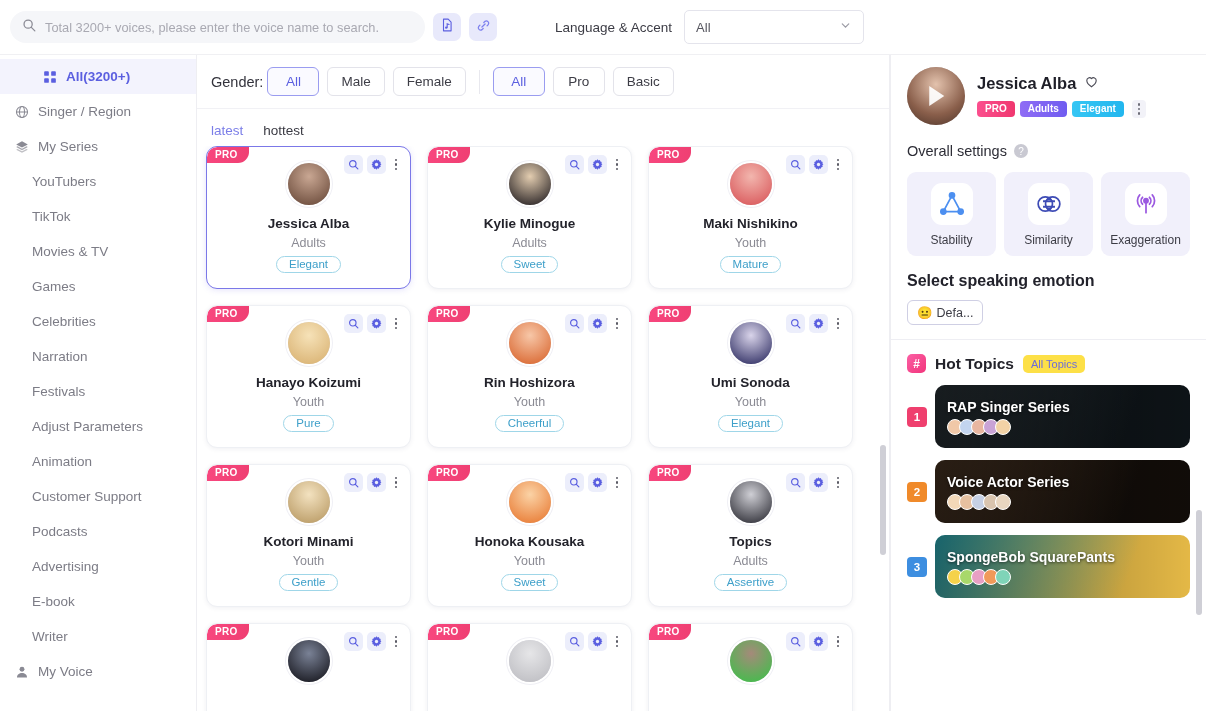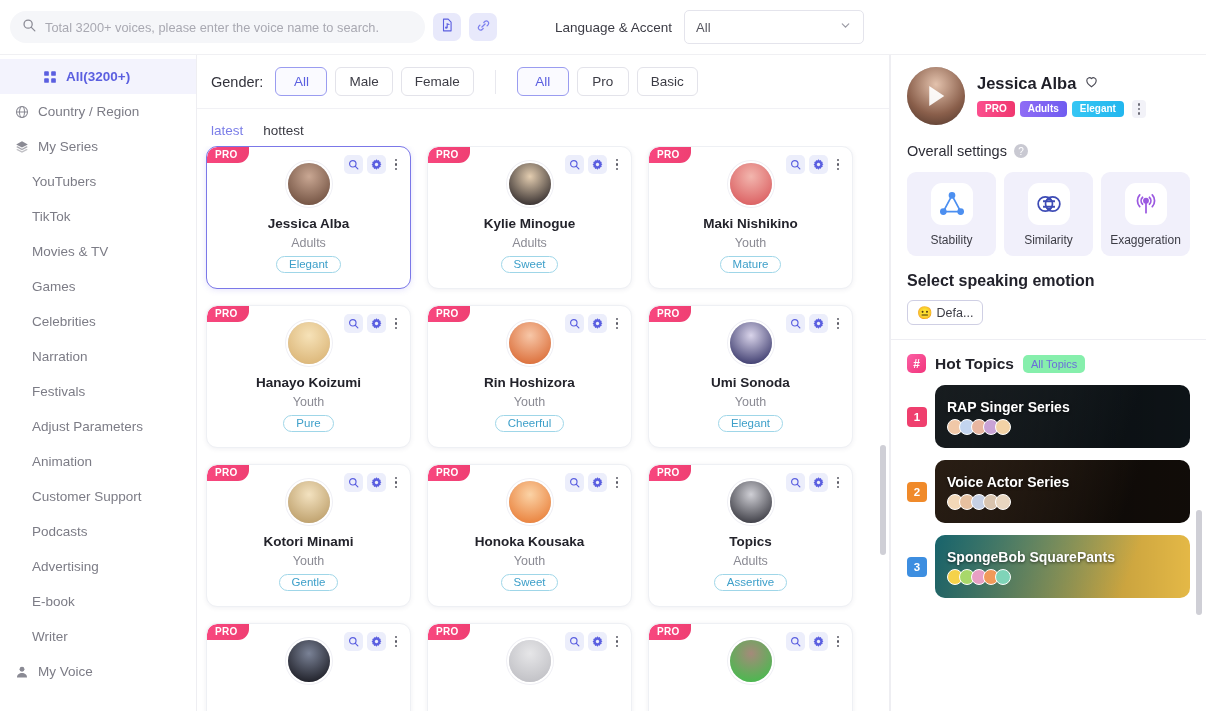--- a/index.html
+++ b/index.html
@@ -82,21 +82,21 @@
   
   .center {
     flex: 1; min-width: 0; background: #fff;
     display: flex; flex-direction: column;
     position: relative;
     border-right: 1px solid #eeeef2;
   }
   .filters {
     height: 54px; flex: 0 0 54px;
     display: flex; align-items: center;
-    padding-left: 14px; gap: 8px;
+    padding-left: 14px; 
     border-bottom: 1px solid #f1f1f5;
   }
   .filters-label { font-size: 14.5px; color: #33333c; margin-right: 4px; }
   .pill {
     min-width: 52px; height: 29px; padding: 0 13px;
     border: 1px solid #e3e3ea; border-radius: 6px;
     background: #fff; font-size: 13.5px; color: #3d3d46;
     display: flex; align-items: center; justify-content: center;
     cursor: pointer; font-family: "Liberation Sans", sans-serif;
   }
@@ -214,21 +214,21 @@
     border: 1px solid #cfcfe4; border-radius: 6px; padding: 4px 9px;
     font-size: 12.5px; color: #3c3c45; background: #fff; cursor: pointer;
   }
   .rp-divider { height: 1px; background: #eeeef3; margin: 14px 0 0; }
 
   .hot-head { display: flex; align-items: center; gap: 9px; padding: 14px 16px 0; }
   .hash-badge { width: 19px; height: 19px; border-radius: 5px;
     background: linear-gradient(135deg,#fb5fa4,#f2357c); color: #fff;
     font-size: 12px; font-weight: bold; display: flex; align-items: center; justify-content: center; }
   .hot-title { font-size: 15.5px; font-weight: bold; color: #23232b; }
-  .all-topics { background: #86efac; color: #6c6cdb; font-size: 11px; padding: 3px 8px; border-radius: 5px; cursor: pointer; }
+  .all-topics { background: #fde047; color: #6c6cdb; font-size: 11px; padding: 3px 8px; border-radius: 5px; cursor: pointer; }
 
   .topic-row { display: flex; align-items: center; gap: 8px; padding: 0 16px; margin-top: 12px; }
   .rank { width: 20px; height: 20px; border-radius: 4px; color: #fff; font-size: 11.5px; font-weight: bold;
     display: flex; align-items: center; justify-content: center; flex: 0 0 20px; }
   .topic-card {
     flex: 1; height: 63px; border-radius: 10px; position: relative; overflow: hidden;
     display: flex; flex-direction: column; justify-content: center; padding-left: 12px; cursor: pointer;
   }
   .topic-name { font-size: 14px; font-weight: bold; color: #fff; text-shadow: 0 1px 3px rgba(0,0,0,.6); z-index: 2; }
   .topic-avs { display: flex; margin-top: 4px; z-index: 2; }
@@ -295,21 +295,21 @@
           <span>All(3200+)</span>
         </div>
         <div class="side-item">
           <span class="side-ico">
             <svg width="14" height="14" viewBox="0 0 24 24" fill="none" stroke="currentColor" stroke-width="1.8">
               <circle cx="12" cy="12" r="9.5"></circle>
               <ellipse cx="12" cy="12" rx="4.3" ry="9.5"></ellipse>
               <path d="M2.6 12h18.8"></path>
             </svg>
           </span>
-          <span>Country / Region</span>
+          <span>Singer / Region</span>
         </div>
         <div class="side-item">
           <span class="side-ico">
             <svg width="14" height="14" viewBox="0 0 24 24" fill="currentColor">
               <path d="M12 2.3L22 7.6 12 13 2 7.6z"></path>
               <path d="M2 12.2l10 5.3 10-5.3-2.4-1.3L12 14.8 4.4 10.9z" opacity=".75"></path>
               <path d="M2 16.6L12 22l10-5.4-2.4-1.3L12 19.2 4.4 15.3z" opacity=".55"></path>
             </svg>
           </span>
           <span>My Series</span>

